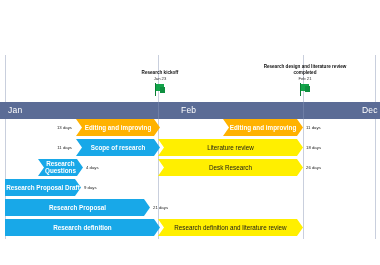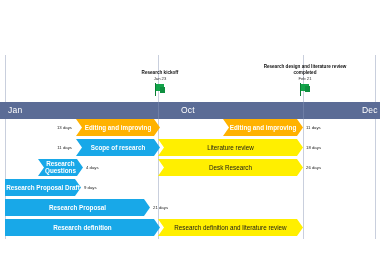--- a/index.html
+++ b/index.html
@@ -100,21 +100,21 @@
         <div class="flag">
           <span class="pole"></span>
           <span class="cloth"></span>
           <span class="cloth2"></span>
         </div>
       </div>
     </div>
 
   <div id="month-header">
       <div class="month-label" style="left: 8px;">Jan</div>
-      <div class="month-label" style="left: 181px;">Oct</div>
+      <div class="month-label" style="left: 181px;">Feb</div>
       <div class="month-label" style="left: 362px;">Dec</div>
       <div class="month-sep" style="left: 158px;"></div>
       <div class="month-sep" style="left: 303px;"></div>
     </div>
 
   <div id="rows">
       <div class="row" style="top: 0px;">
         <div class="bar c-orange shape-notch-point" style="left: 76px; width: 84px;">
           <span class="lbl t-white">Editing and improving</span>
         </div>

